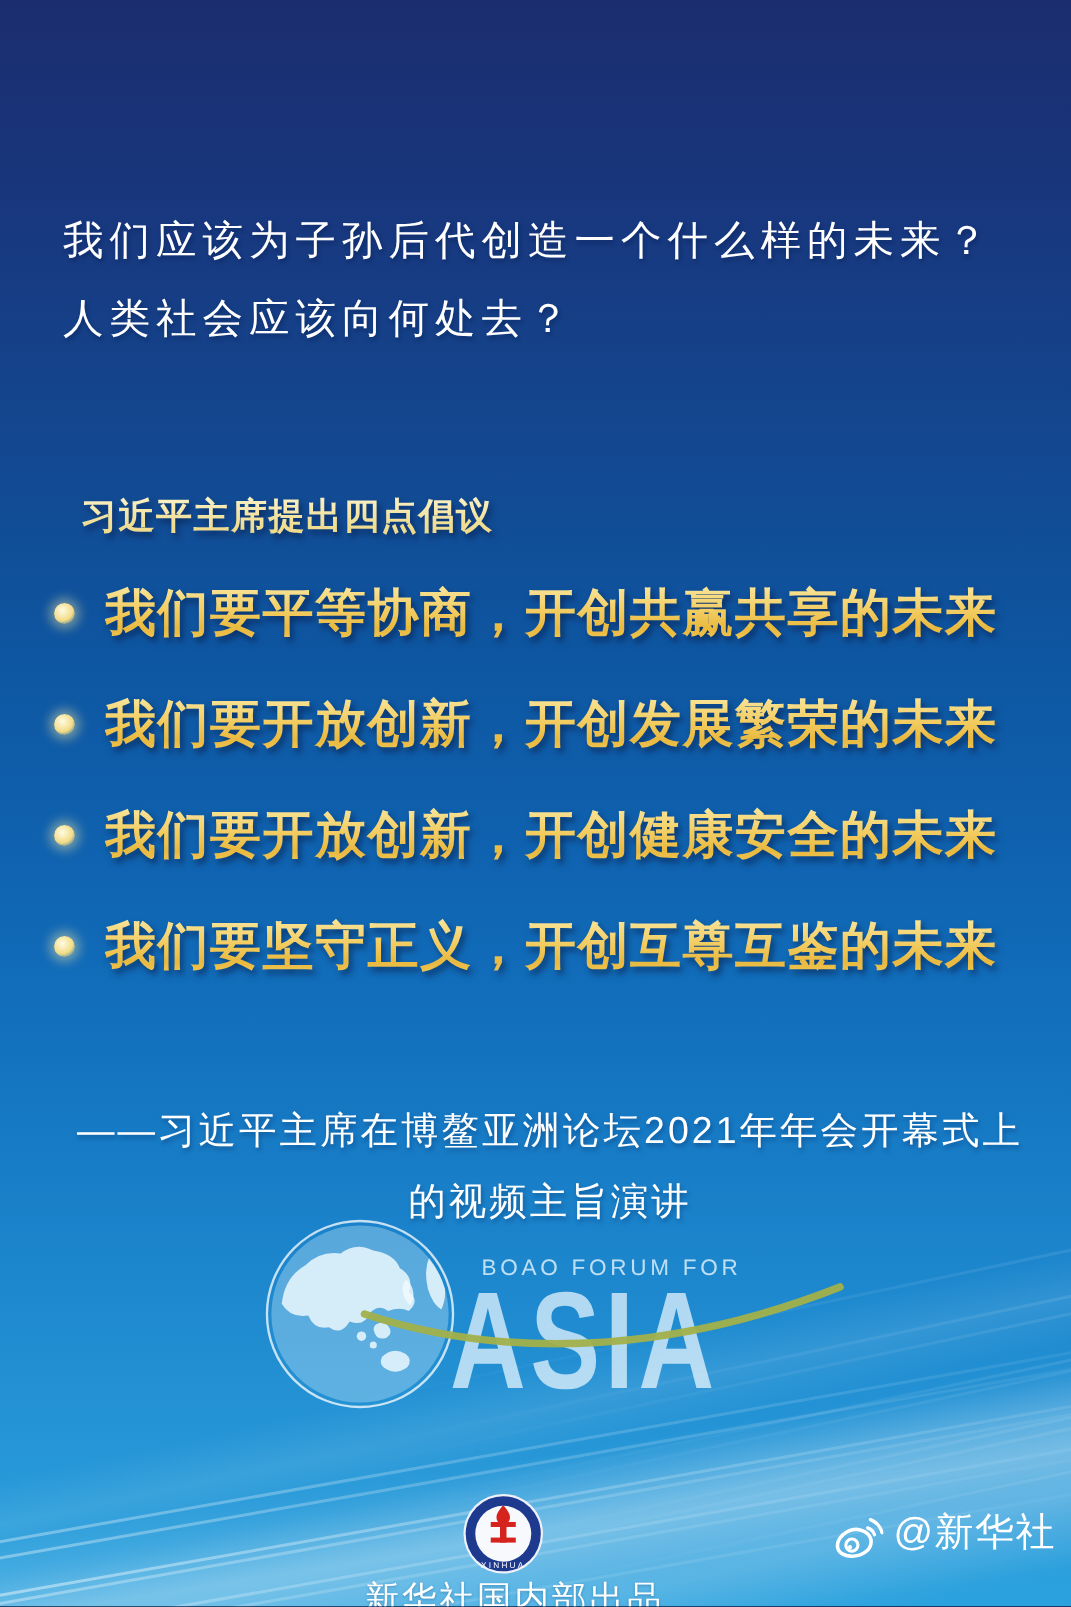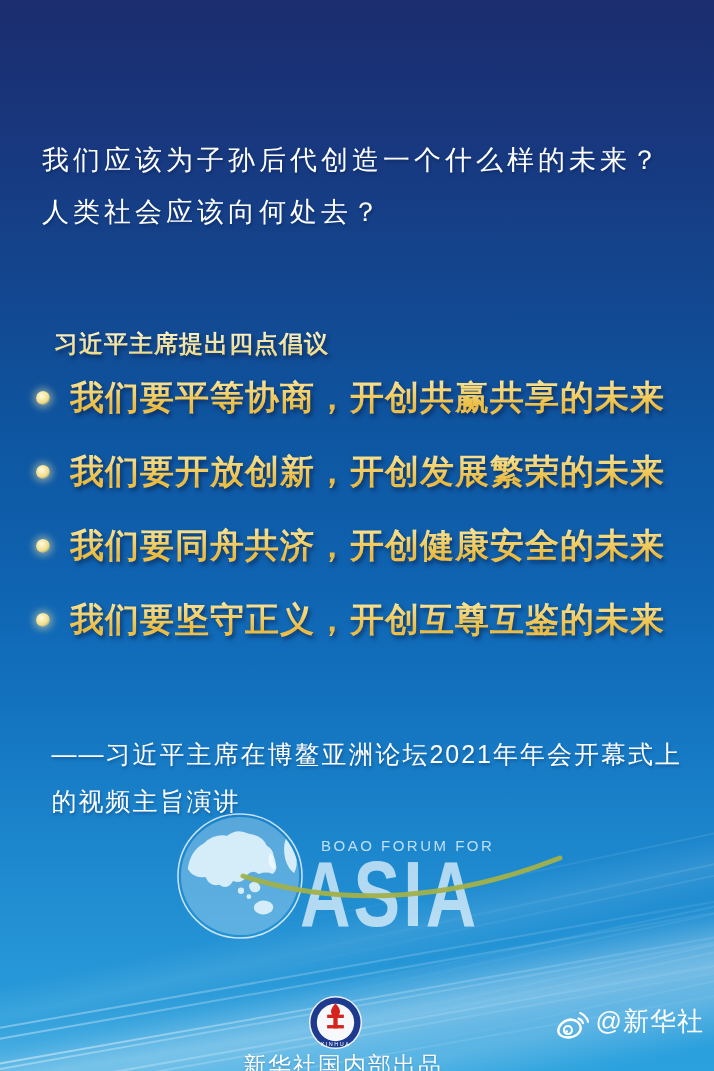--- a/index.html
+++ b/index.html
@@ -32,28 +32,28 @@
     filter:drop-shadow(2px 3px 2px rgba(6,16,54,.55));
   }
   .gold-pale{
     background:linear-gradient(180deg,#faf1c6 10%,#f1e09a 60%,#ecd780 100%);
     -webkit-background-clip:text;background-clip:text;color:transparent;
     filter:drop-shadow(2px 3px 2px rgba(6,16,54,.55));
   }
   .headline{position:absolute;left:42px;top:316px;margin:12px;
             font-size:24px;font-weight:bold;letter-spacing:1px;}
   
-  .proposals{position:absolute;left:0;top:361px;width:714px;}
+  .proposals{position:absolute;left:0;top:372px;width:714px;}
   .proposal{display:flex;align-items:center;height:74px;padding-left:36px;}
   .dot{width:14px;height:14px;border-radius:50%;margin-right:20px;flex:0 0 auto;
        background:radial-gradient(circle at 40% 35%, #fffbe2 0%, #f2dc87 55%, rgba(242,220,135,0) 100%);
        box-shadow:0 0 7px 3px rgba(250,236,165,.45);}
   .proposal span.txt{font-size:34px;font-weight:bold;letter-spacing:1px;white-space:nowrap;}
   
-  .attribution{position:absolute;right:32px;top:731px;text-align:left;color:#ffffff;
+  .attribution{position:absolute;right:32px;top:731px;text-align:center;color:#ffffff;
                font-size:25px;letter-spacing:2px;line-height:47px;
                text-shadow:1px 2px 3px rgba(0,30,80,.35);}
   .attribution p{margin:0;}
   
   .boao{position:absolute;left:0;top:790px;width:714px;height:220px;pointer-events:none;padding-left:43px;}
   .globe{position:absolute;left:176px;top:22px;}
   .boao-top{position:absolute;left:321px;top:47px;font-size:15px;letter-spacing:2.5px;
             color:rgba(235,248,255,.78);white-space:nowrap;}
   .boao-asia{position:absolute;left:300px;top:58px;font-size:92px;font-weight:bold;
              line-height:1;letter-spacing:4px;color:rgba(235,248,255,.72);
@@ -104,21 +104,21 @@
     <div class="proposal">
       <span class="dot"></span>
       <span class="txt gold">我们要平等协商，开创共赢共享的未来</span>
     </div>
     <div class="proposal">
       <span class="dot"></span>
       <span class="txt gold">我们要开放创新，开创发展繁荣的未来</span>
     </div>
     <div class="proposal">
       <span class="dot"></span>
-      <span class="txt gold">我们要同舟共济，开创健康安全的未来</span>
+      <span class="txt gold">我们要开放创新，开创健康安全的未来</span>
     </div>
     <div class="proposal">
       <span class="dot"></span>
       <span class="txt gold">我们要坚守正义，开创互尊互鉴的未来</span>
     </div>
   </div>
 
   <div class="attribution">
     <p>——习近平主席在博鳌亚洲论坛2021年年会开幕式上</p>
     <p>的视频主旨演讲</p>

